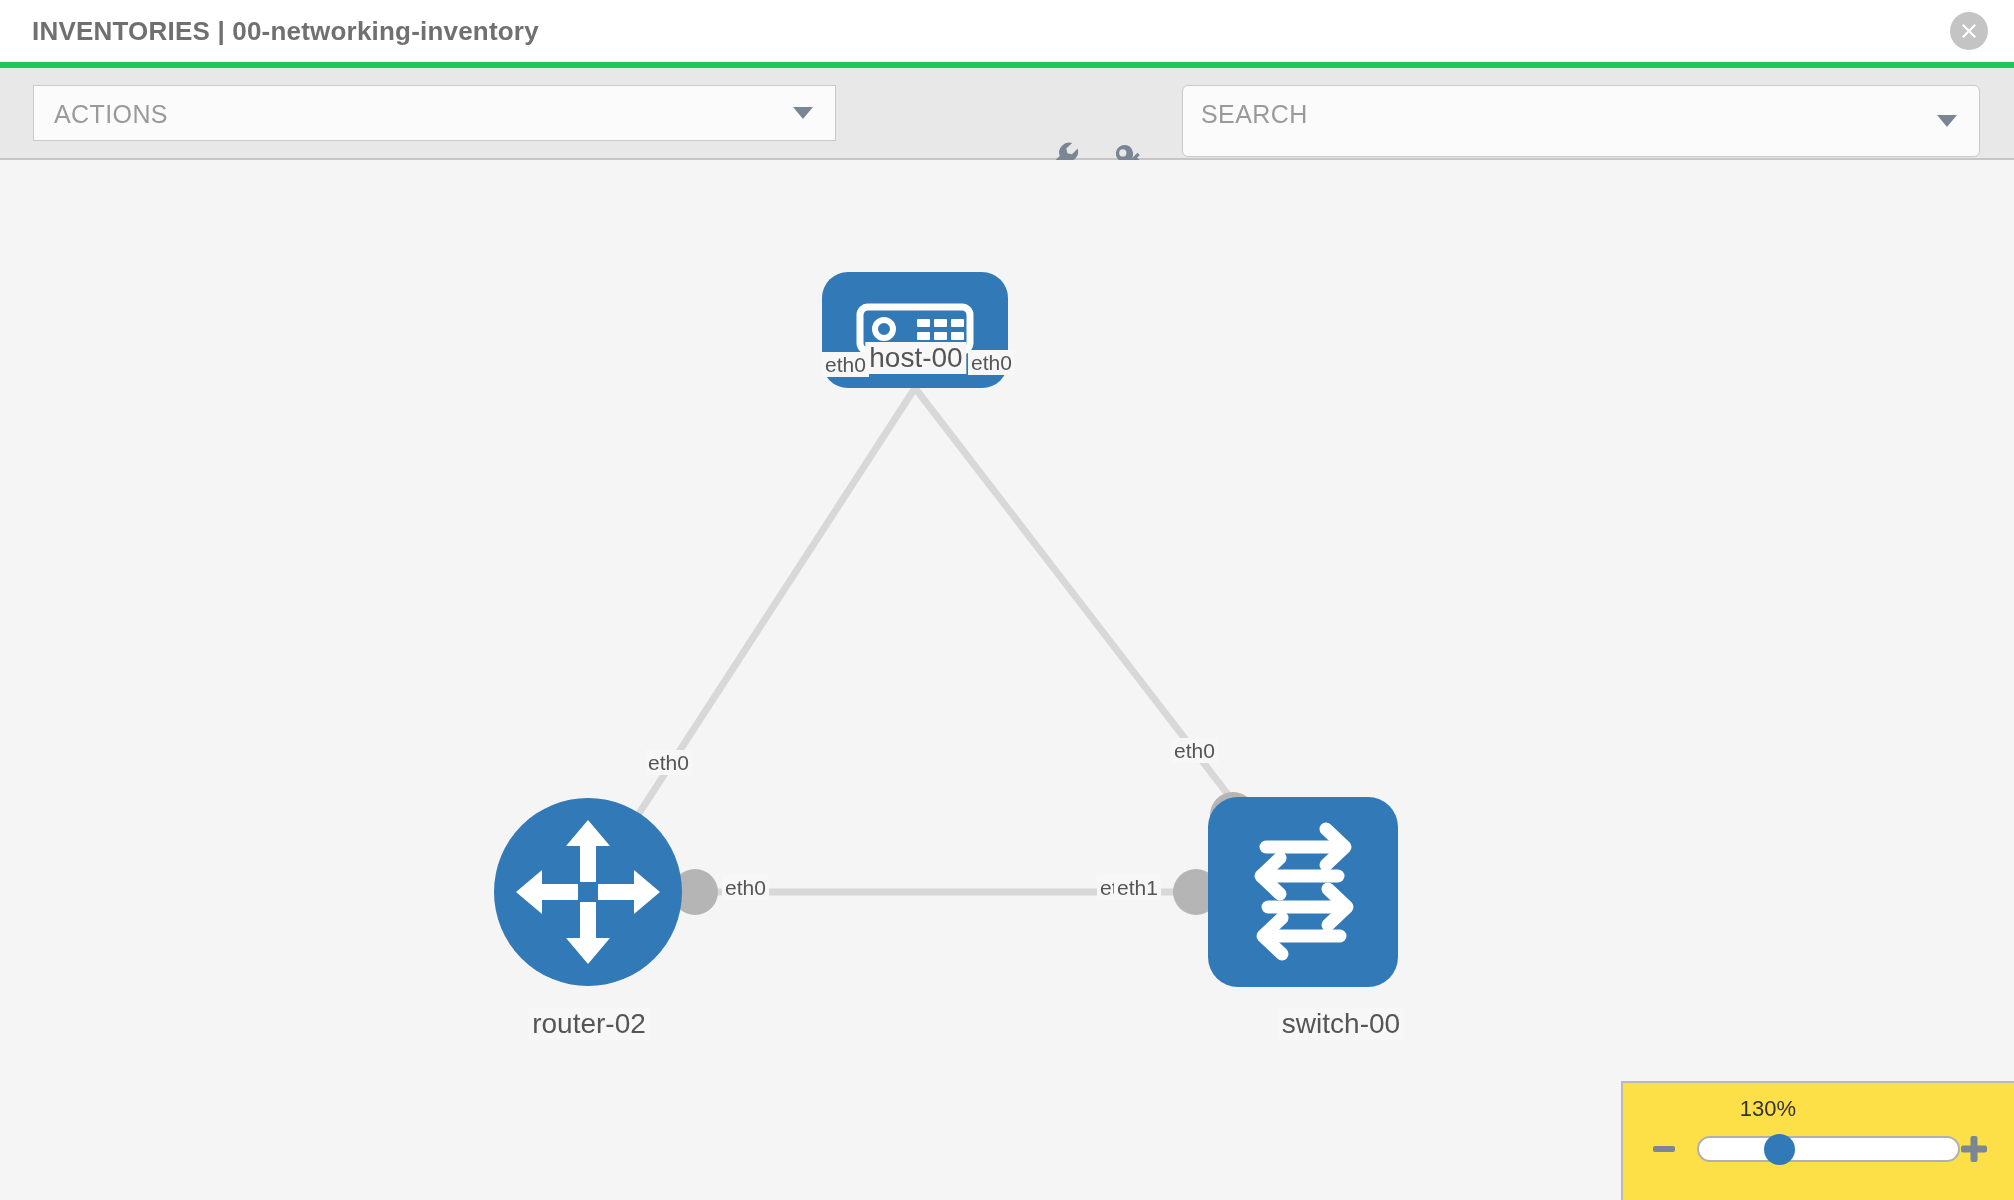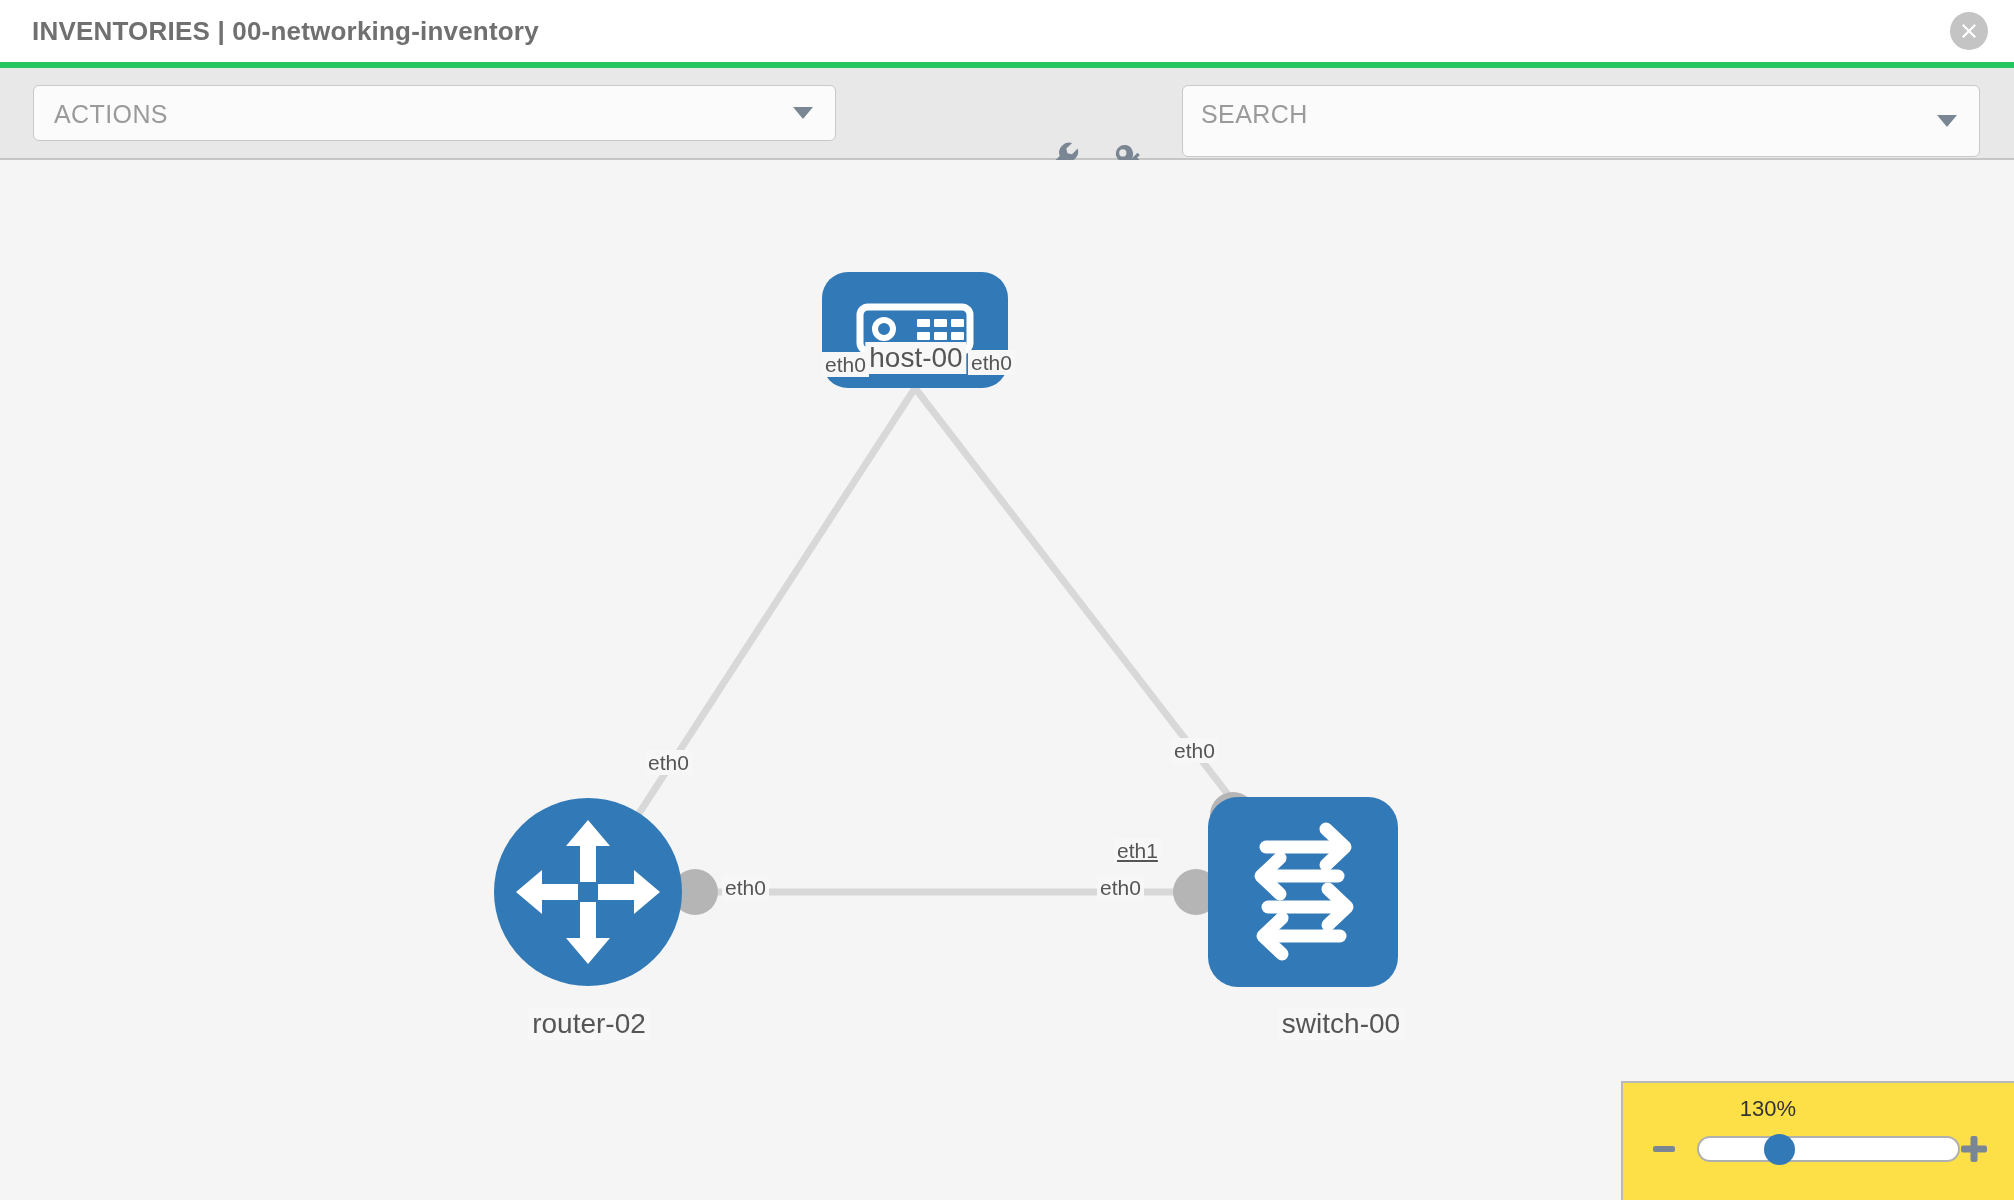--- a/index.html
+++ b/index.html
@@ -66,21 +66,21 @@
   }
 
   .actions-select {
     position: absolute;
     left: 33px;
     top: 17px;
     width: 803px;
     height: 56px;
     background: #fbfbfb;
     border: 1px solid #c9c9c9;
-    border-radius: 6px;
+    border-radius: 0;
   }
   .actions-select .sel-label {
     position: absolute;
     left: 20px;
     top: 14px;
     font-size: 25px;
     color: #9a9a9a;
     letter-spacing: 0.4px;
   }
   .caret {
@@ -348,21 +348,21 @@
     <div class="iflabel" style="left:968px; top:190px;">eth0</div>
 
     <div class="iflabel" style="left:645px; top:590px;">eth0</div>
 
     <div class="iflabel" style="left:1171px; top:578px;">eth0</div>
 
     <div class="iflabel" style="left:722px; top:715px;">eth0</div>
 
     <div class="iflabel" style="left:1097px; top:715px;">eth0</div>
 
-    <div class="iflabel" style="left:1114px; top:678px;text-decoration:underline;">eth1</div>
+    <div class="iflabel" style="left:1114px; top:715px;">eth1</div>
   </div>
 
   <div class="zoom-panel">
     <div class="zoom-pct">130%</div>
 
     <div class="zoom-minus">
       <svg width="26" height="26" viewBox="0 0 26 26" aria-hidden="true">
         <rect x="2" y="10" width="22" height="6" rx="2" fill="#7b8694"></rect>
       </svg>
     </div>

